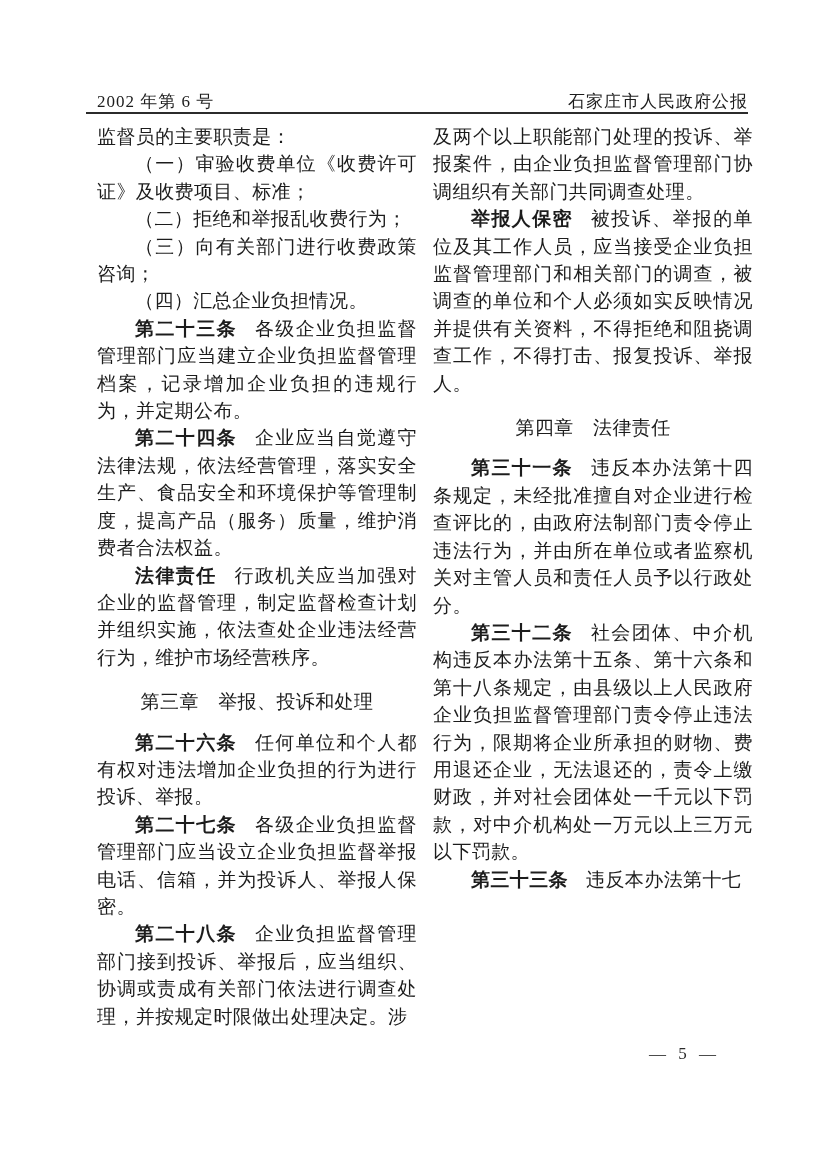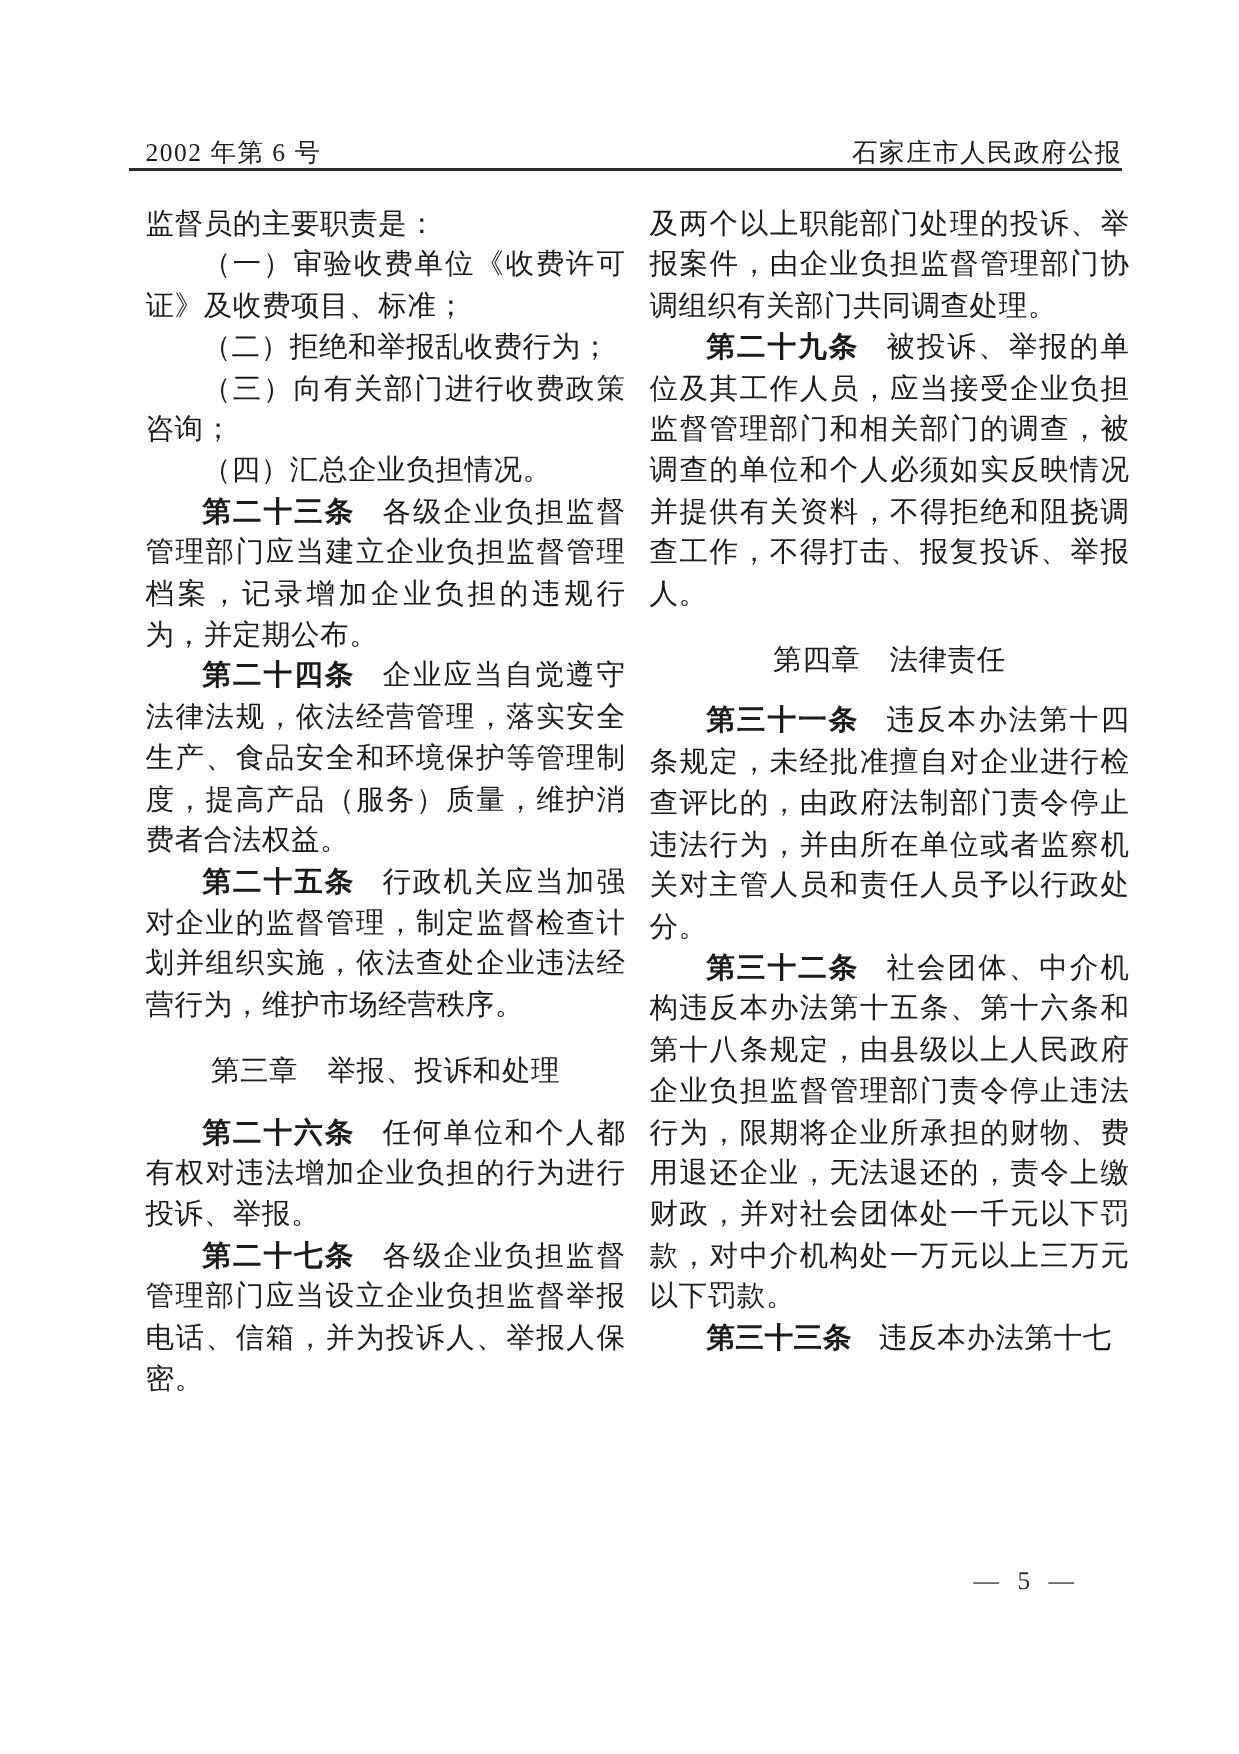--- a/index.html
+++ b/index.html
@@ -19,21 +19,21 @@
     letter-spacing: 1px;
   }
   .header-rule {
     position: absolute;
     top: 112px; left: 86px; width: 662px;
     border-top: 2px solid #2b2b2b;
     height: 0;
   }
   .main {
     position: absolute;
-    top: 136px; left: 97px;
+    top: 123px; left: 97px;
     display: flex; gap: 16px;
   }
   .column { width: 320px; }
   .para {
     margin: 0;
     font-size: 19px;
     line-height: 27.4px;
     text-align: justify;
     text-justify: inter-ideograph;
     text-indent: 2em;
@@ -73,28 +73,29 @@
 
 <div class="main">
   <div class="column" id="col-left">
       <p class="para plain">监督员的主要职责是：</p>
       <p class="para item">（一）审验收费单位《收费许可证》及收费项目、标准；</p>
       <p class="para item">（二）拒绝和举报乱收费行为；</p>
       <p class="para item">（三）向有关部门进行收费政策咨询；</p>
       <p class="para item">（四）汇总企业负担情况。</p>
       <p class="para article"><span class="lead">第二十三条</span>各级企业负担监督管理部门应当建立企业负担监督管理档案，记录增加企业负担的违规行为，并定期公布。</p>
       <p class="para article"><span class="lead">第二十四条</span>企业应当自觉遵守法律法规，依法经营管理，落实安全生产、食品安全和环境保护等管理制度，提高产品（服务）质量，维护消费者合法权益。</p>
-      <p class="para article"><span class="lead">第二十五条</span>行政机关应当加强对企业的监督管理，制定监督检查计划并组织实施，依法查处企业违法经营行为，维护市场经营秩序。</p>
+      <p class="para article"><span class="lead">法律责任</span>行政机关应当加强对企业的监督管理，制定监督检查计划并组织实施，依法查处企业违法经营行为，维护市场经营秩序。</p>
       <p class="para chapter">第三章　举报、投诉和处理</p>
       <p class="para article"><span class="lead">第二十六条</span>任何单位和个人都有权对违法增加企业负担的行为进行投诉、举报。</p>
       <p class="para article"><span class="lead">第二十七条</span>各级企业负担监督管理部门应当设立企业负担监督举报电话、信箱，并为投诉人、举报人保密。</p>
+      <p class="para article"><span class="lead">第二十八条</span>企业负担监督管理部门接到投诉、举报后，应当组织、协调或责成有关部门依法进行调查处理，并按规定时限做出处理决定。涉</p>
     </div>
   <div class="column" id="col-right">
       <p class="para plain">及两个以上职能部门处理的投诉、举报案件，由企业负担监督管理部门协调组织有关部门共同调查处理。</p>
-      <p class="para article"><span class="lead">第二十九条</span>被投诉、举报的单位及其工作人员，应当接受企业负担监督管理部门和相关部门的调查，被调查的单位和个人必须如实反映情况并提供有关资料，不得拒绝和阻挠调查工作，不得打击、报复投诉、举报人。</p>
+      <p class="para article"><span class="lead">举报人保密</span>被投诉、举报的单位及其工作人员，应当接受企业负担监督管理部门和相关部门的调查，被调查的单位和个人必须如实反映情况并提供有关资料，不得拒绝和阻挠调查工作，不得打击、报复投诉、举报人。</p>
       <p class="para chapter">第四章　法律责任</p>
       <p class="para article"><span class="lead">第三十一条</span>违反本办法第十四条规定，未经批准擅自对企业进行检查评比的，由政府法制部门责令停止违法行为，并由所在单位或者监察机关对主管人员和责任人员予以行政处分。</p>
       <p class="para article"><span class="lead">第三十二条</span>社会团体、中介机构违反本办法第十五条、第十六条和第十八条规定，由县级以上人民政府企业负担监督管理部门责令停止违法行为，限期将企业所承担的财物、费用退还企业，无法退还的，责令上缴财政，并对社会团体处一千元以下罚款，对中介机构处一万元以上三万元以下罚款。</p>
       <p class="para article"><span class="lead">第三十三条</span>违反本办法第十七</p>
     </div>
 </div>
 
 <div class="footer">— 5 —</div>
 
 </body></html>

